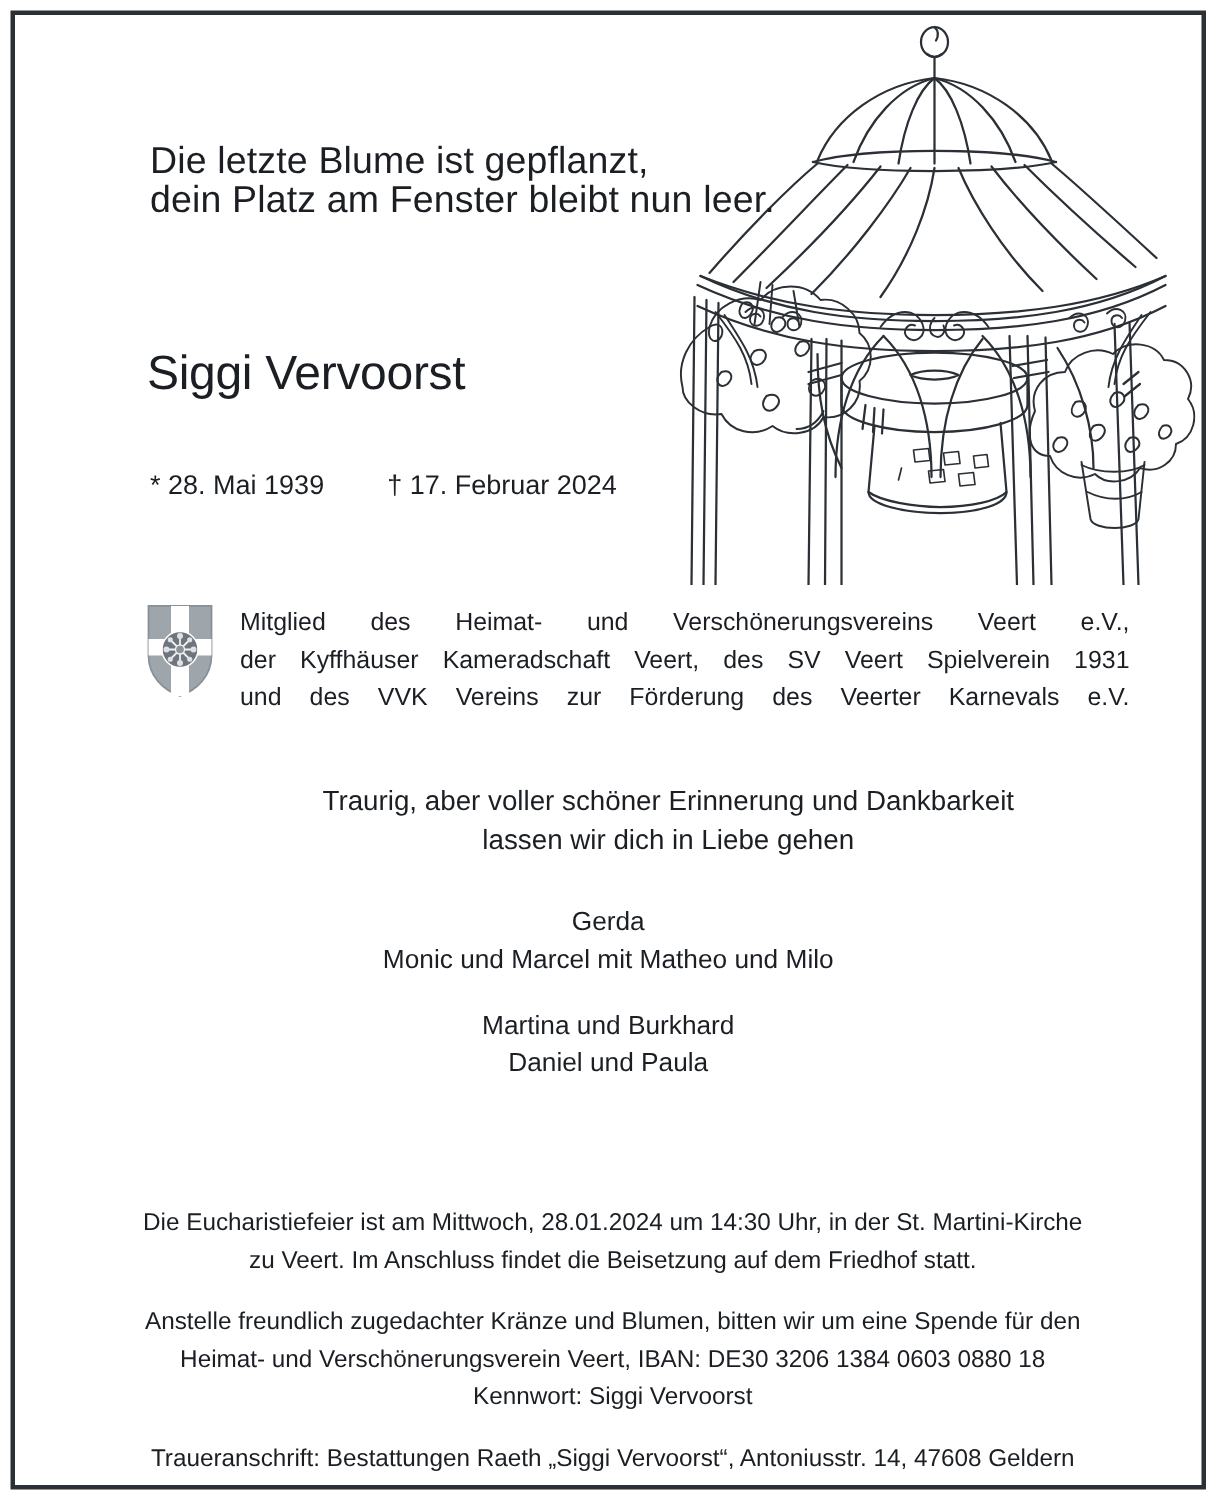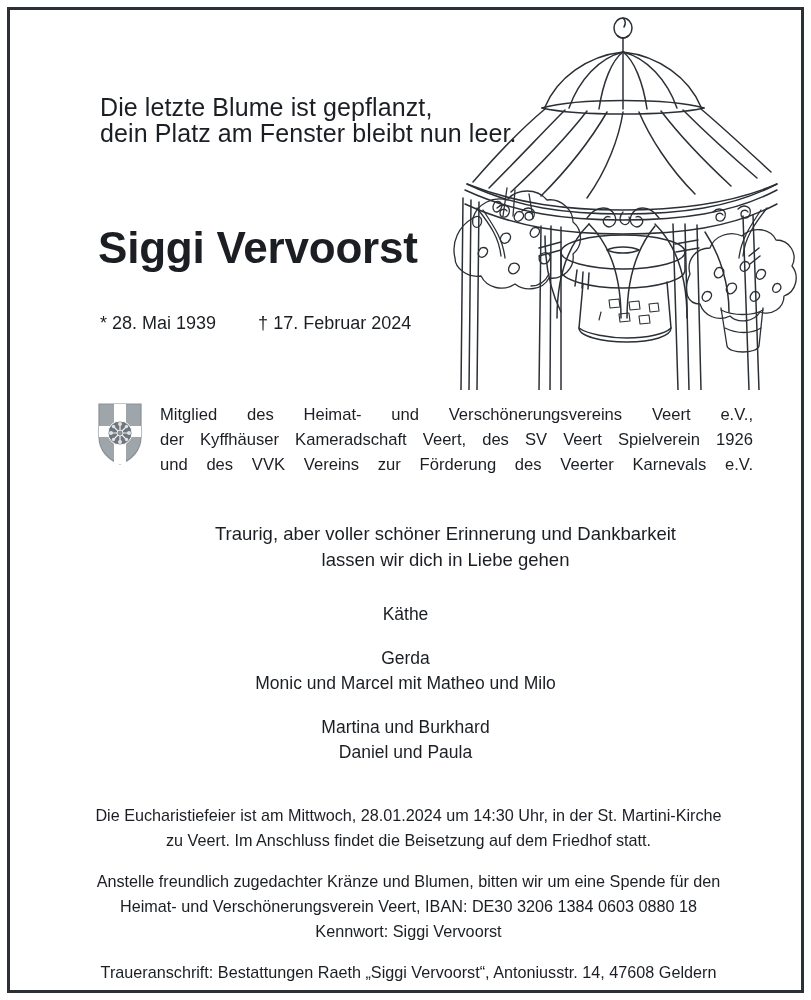--- a/index.html
+++ b/index.html
@@ -47,23 +47,23 @@
     line-height: 26px;
     letter-spacing: .1px;
     white-space: pre-line;
   }
 
   
   .deceased-name {
     position: absolute;
     left: 88px;
     top: 210px;
-    font-size: 44px;
+    font-size: 32px;
     line-height: 56px;
-    font-weight: 700;
+    font-weight: 400;
     letter-spacing: -0.2px;
     white-space: nowrap;
   }
 
   
   .dates {
     position: absolute;
     left: 90px;
     top: 301px;
     font-size: 18px;
@@ -328,30 +328,29 @@
           <circle cx="15.5" cy="23.5" r="1.7"></circle>
           <circle cx="28.5" cy="23.5" r="1.7"></circle>
           <circle cx="15.5" cy="36.5" r="1.7"></circle>
           <circle cx="28.5" cy="36.5" r="1.7"></circle>
         </g>
         <circle cx="22" cy="30" r="3" fill="#8a9197" stroke="#eef0f1" stroke-width="0.9"></circle>
       </svg>
     </div>
     <div class="membership-text">
       <div class="just">Mitglied des Heimat- und Verschönerungsvereins Veert e.V.,</div>
-      <div>der Kyffhäuser Kameradschaft Veert, des SV Veert Spielverein 1926</div>
+      <div>der Kyffhäuser Kameradschaft Veert, des SV Veert Spielverein 1931</div>
       <div class="just">und des VVK Vereins zur Förderung des Veerter Karnevals e.V.</div>
     </div>
   </div>
 
   <div class="farewell">Traurig, aber voller schöner Erinnerung und Dankbarkeit
 lassen wir dich in Liebe gehen</div>
 
   <div class="survivors">
-    <div class="survivor-group">Käthe</div>
     <div class="survivor-group">Gerda
 Monic und Marcel mit Matheo und Milo</div>
     <div class="survivor-group">Martina und Burkhard
 Daniel und Paula</div>
   </div>
 
   <div class="footer">
     <div class="footer-block">Die Eucharistiefeier ist am Mittwoch, 28.01.2024 um 14:30 Uhr, in der St. Martini-Kirche
 zu Veert. Im Anschluss findet die Beisetzung auf dem Friedhof statt.</div>
     <div class="footer-block">Anstelle freundlich zugedachter Kränze und Blumen, bitten wir um eine Spende für den

